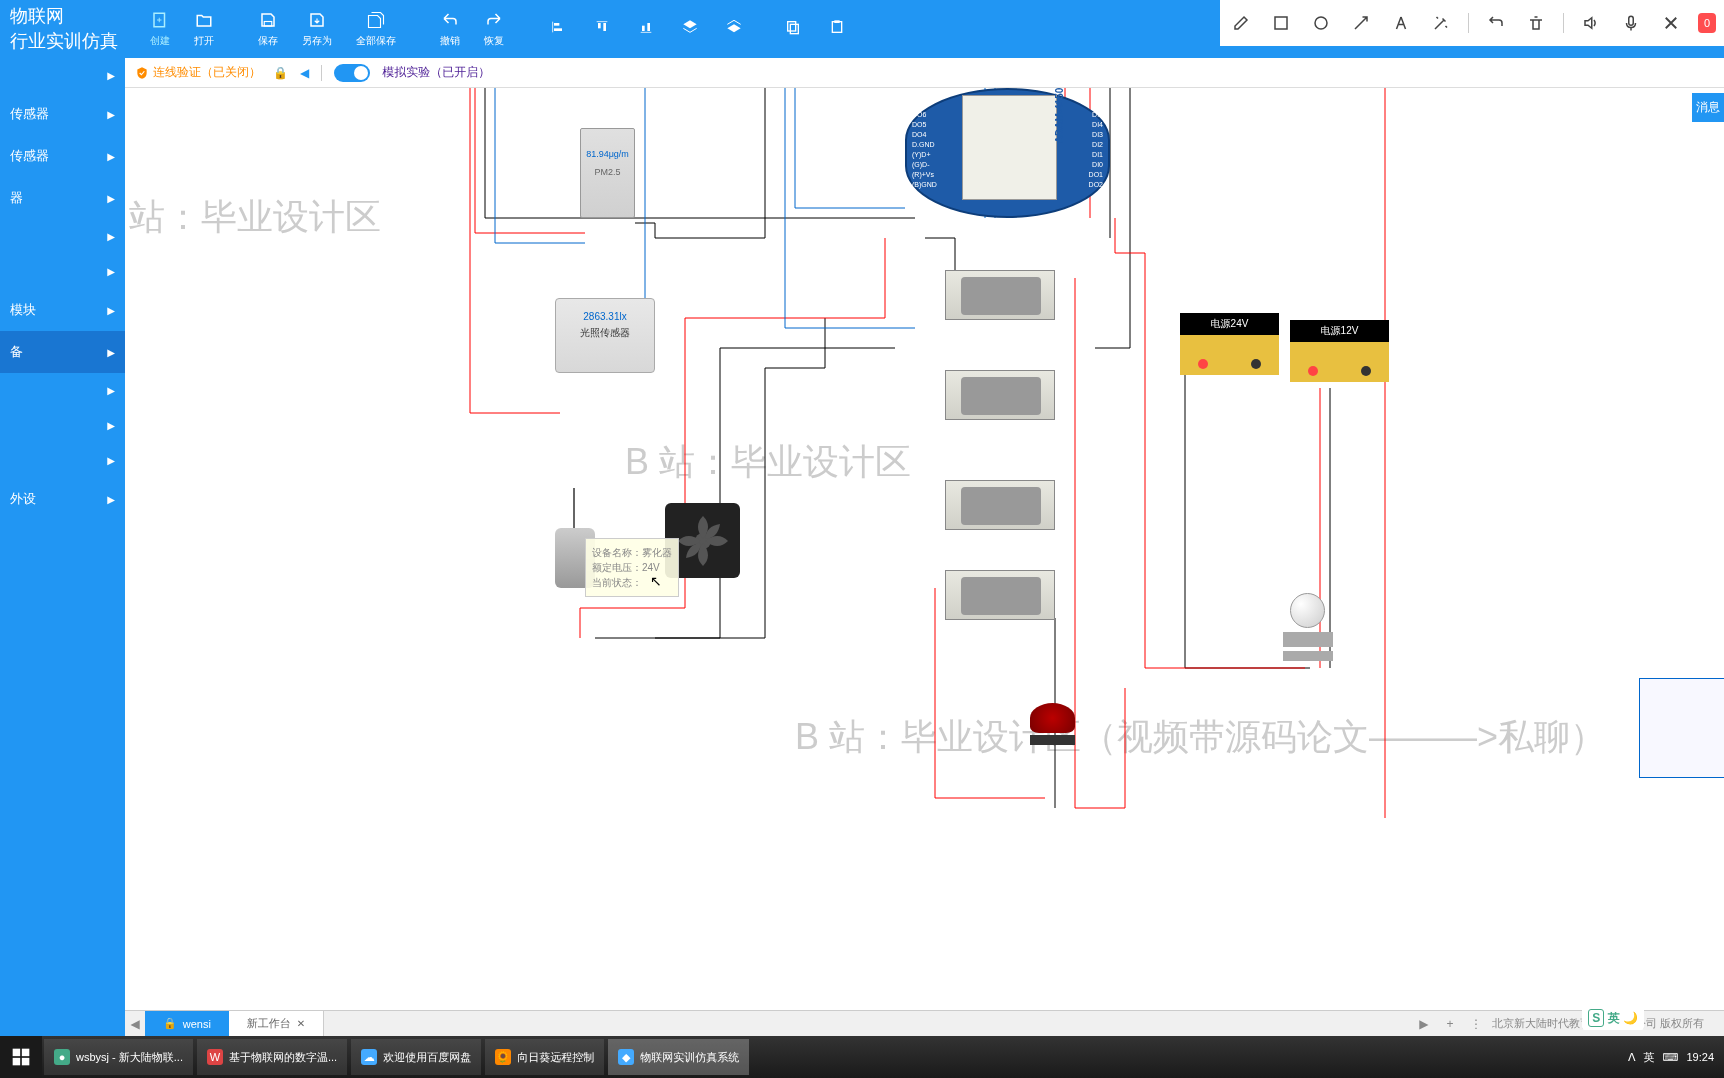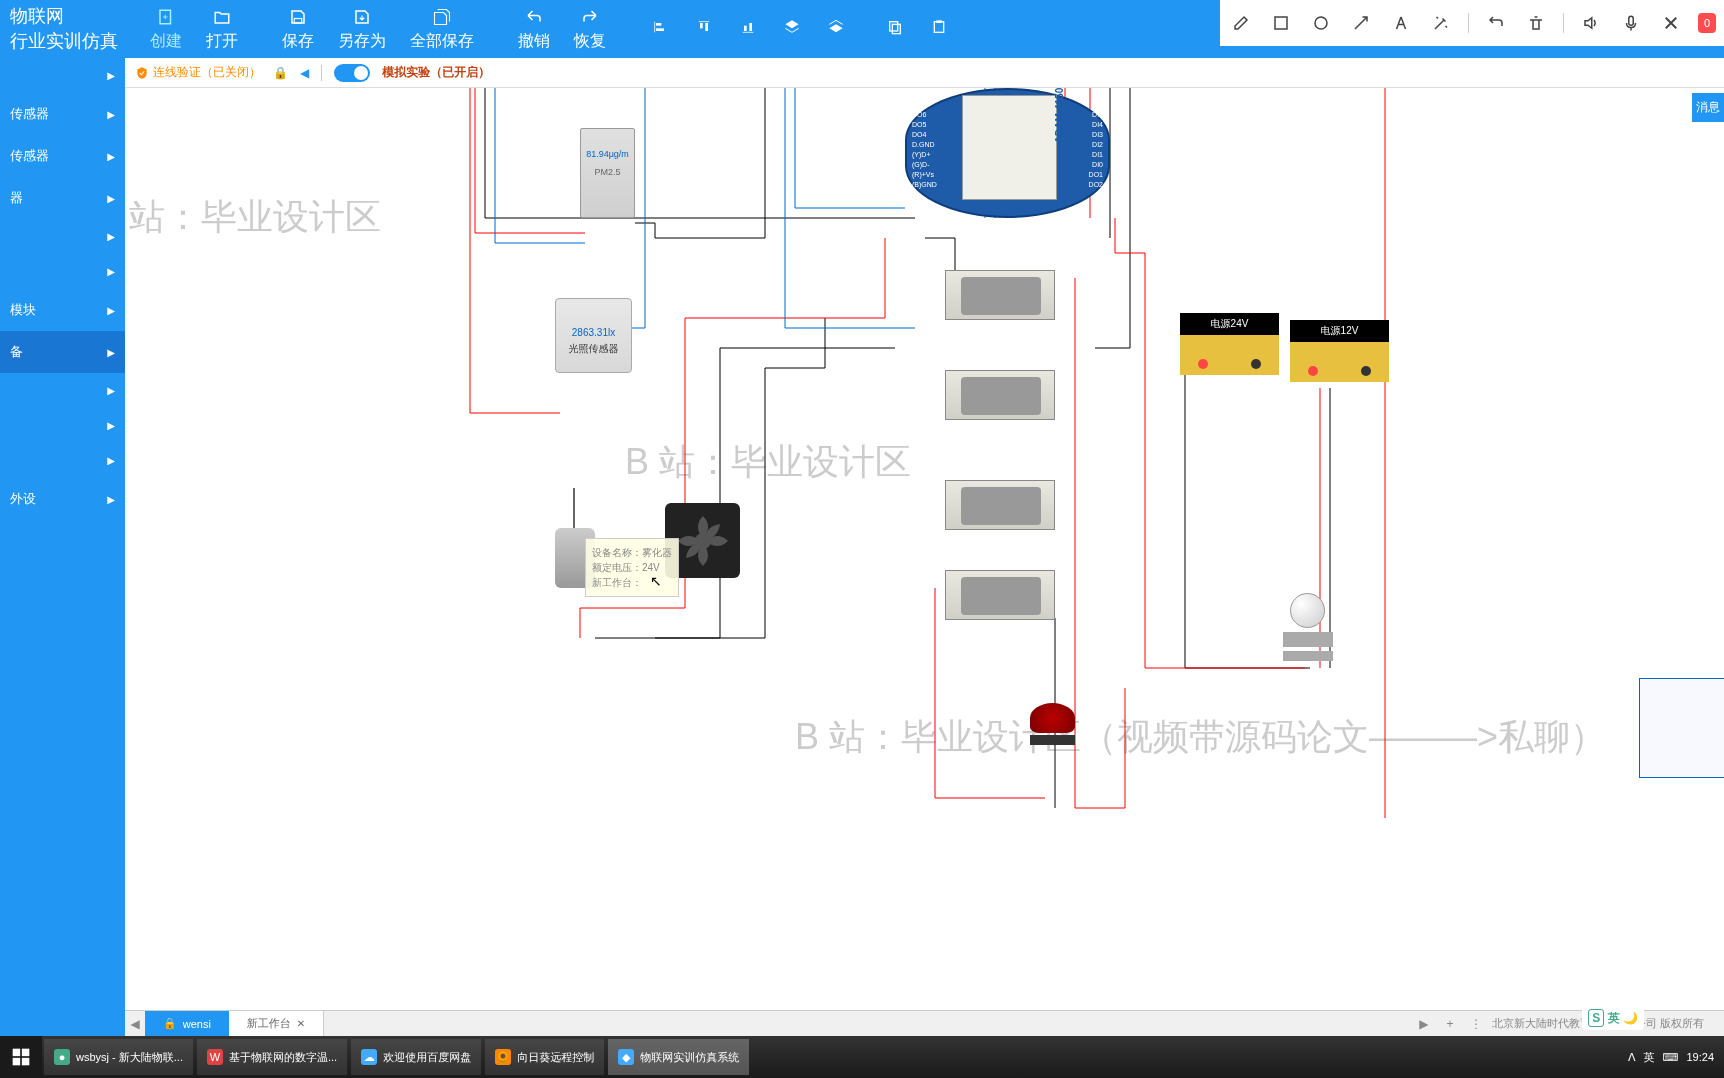--- a/index.html
+++ b/index.html
@@ -5,47 +5,47 @@
 * { box-sizing: border-box; margin: 0; padding: 0; }
 body { font-family: "Microsoft YaHei", sans-serif; font-size: 12px; background: #fff; overflow: hidden; width: 1724px; height: 1078px; position: relative; }
 
 
 .top-toolbar { background: #2196F3; height: 58px; display: flex; align-items: center; color: #fff; position: relative; }
 .app-title { padding: 6px 10px; font-size: 18px; line-height: 1.4; }
 .toolbar-group { display: flex; align-items: center; margin-left: 10px; height: 100%; }
 .toolbar-btn { display: flex; flex-direction: column; align-items: center; justify-content: center; padding: 0 12px; height: 100%; cursor: pointer; }
 .toolbar-btn .icon { width: 20px; height: 20px; margin-bottom: 4px; display: flex; align-items: center; justify-content: center; }
 .toolbar-btn.active { color: #aef; }
-.toolbar-btn span { font-size: 16px; }
+.toolbar-btn span { font-size: 10px; }
 .toolbar-right { position: absolute; right: 0; top: 0; background: #fff; height: 46px; display: flex; align-items: center; padding: 0 8px; gap: 14px; }
 .round-btn { width: 26px; height: 26px; display: flex; align-items: center; justify-content: center; cursor: pointer; color: #444; }
 .red-badge { background: #ff4d4f; color: #fff; border-radius: 4px; padding: 4px 6px; font-size: 11px; }
 
 
 .second-bar { height: 30px; background: #fff; border-bottom: 1px solid #ddd; display: flex; align-items: center; padding: 0 10px; gap: 12px; font-size: 12px; position: relative; margin-left: 125px; }
 .shield-badge { color: #ff8c00; display: flex; align-items: center; gap: 4px; }
 .toggle-switch { width: 36px; height: 18px; background: #2196F3; border-radius: 9px; position: relative; }
 .toggle-switch::after { content: ''; position: absolute; right: 2px; top: 2px; width: 14px; height: 14px; background: #fff; border-radius: 50%; }
-.sim-label { color: #c2410c; font-weight: bold; }
+.sim-label { color: #4c1d95; }
 
 
 .sidebar { position: absolute; left: 0; top: 58px; width: 125px; background: #2196F3; height: calc(100% - 100px); }
 .sidebar-item { padding: 12px 10px; color: #fff; display: flex; justify-content: space-between; align-items: center; font-size: 13px; cursor: pointer; }
 .sidebar-item.active { background: #1976D2; }
 .arrow-right { font-size: 10px; }
 
 
 .canvas { position: absolute; left: 125px; top: 88px; right: 0; bottom: 42px; background: #fff; overflow: hidden; }
 .watermark { position: absolute; font-size: 36px; color: #ccc; font-weight: 500; pointer-events: none; }
 
 
 .component { position: absolute; }
 .pm25-sensor { left: 455px; top: 40px; width: 55px; height: 90px; background: linear-gradient(#e0e0e0, #d0d0d0); border: 1px solid #999; border-radius: 2px; text-align: center; padding-top: 20px; font-size: 9px; color: #06c; }
 .pm25-sensor .label2 { color: #666; margin-top: 8px; }
-.light-sensor { left: 430px; top: 210px; width: 77px; height: 75px; background: linear-gradient(#e8e8e8, #d8d8d8); border: 1px solid #aaa; border-radius: 4px; text-align: center; padding-top: 28px; font-size: 10px; }
+.light-sensor { left: 430px; top: 210px; width: 100px; height: 75px; background: linear-gradient(#e8e8e8, #d8d8d8); border: 1px solid #aaa; border-radius: 4px; text-align: center; padding-top: 12px; font-size: 10px; }
 .light-sensor .val { color: #06c; }
 .light-sensor .label { color: #333; margin-top: 4px; }
 
 .adam-module { left: 780px; top: 0px; width: 205px; height: 130px; background: #1e5ba8; border-radius: 50%/40%; border: 2px solid #0d3d7a; }
 .adam-inner { position: absolute; left: 55px; top: 5px; width: 95px; height: 105px; background: #f0f0e8; border: 1px solid #999; }
 .adam-text { position: absolute; right: 20px; top: 20px; color: #1e5ba8; font-size: 10px; font-weight: bold; transform: rotate(-90deg); }
 .adam-pins-left { position: absolute; left: 5px; top: 10px; font-size: 7px; color: #fff; line-height: 10px; }
 .adam-pins-right { position: absolute; right: 5px; top: 10px; font-size: 7px; color: #fff; line-height: 10px; text-align: right; }
 
 .relay { width: 110px; height: 50px; background: linear-gradient(#e8e8e0, #d0d0c8); border: 1px solid #888; }
@@ -464,21 +464,21 @@
   </div>
 
   <div class="component atomizer">
     <div class="atomizer-antenna"></div>
     <div class="atomizer-body"></div>
   </div>
 
   <div class="tooltip-box">
     <div>设备名称：雾化器</div>
     <div>额定电压：24V</div>
-    <div>新工作台：</div>
+    <div>当前状态：</div>
   </div>
   <div style="position:absolute;left:525px;top:485px;font-size:14px">↖</div>
 
   <div class="component buzzer">
     <div class="buzzer-body"></div>
     <div class="buzzer-base"></div>
   </div>
 
   <div class="component button-dev">
     <div class="button-cap"></div>

